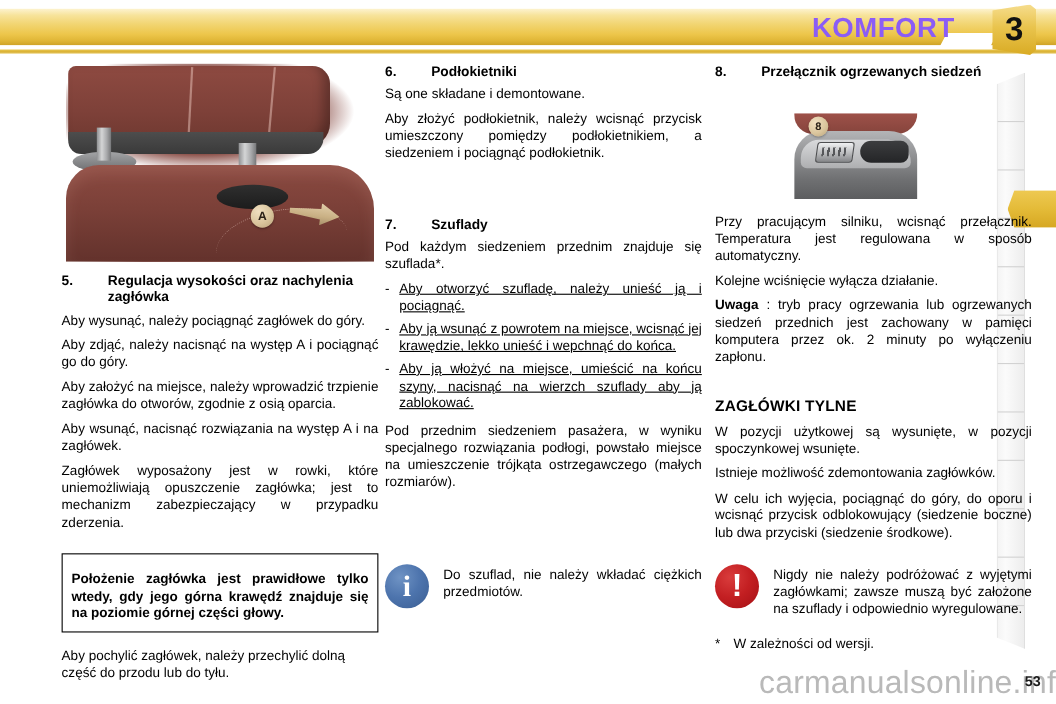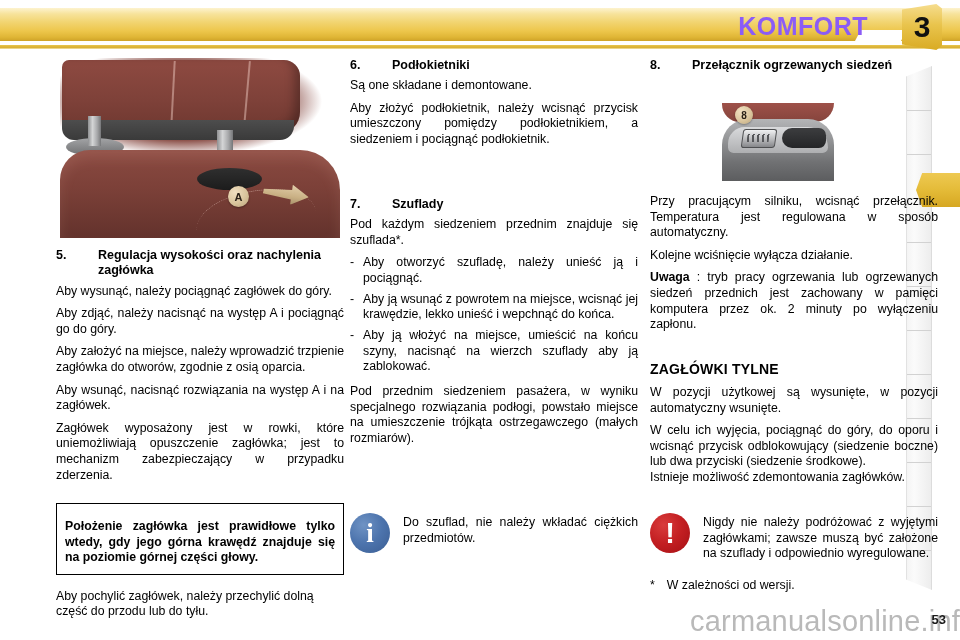--- a/index.html
+++ b/index.html
@@ -146,20 +146,21 @@
     padding: 0;
     list-style: none;
   }
   ul.dashlist li {
     font-size: 12.3px;
     line-height: 1.27;
     margin: 0 0 5px 0;
     padding-left: 13px;
     position: relative;
     text-align: justify;
+    text-decoration: underline;
   }
   ul.dashlist li::before {
     content: "-";
     position: absolute;
     left: 0; top: 0;
   }
 
   
   .box-warn {
     border: 1.6px solid #000;
@@ -496,23 +497,23 @@
 </div>
 
 <div class="col col-right" style="top:194px;">
   <p class="para">Przy pracującym silniku, wcisnąć przełącznik. Temperatura jest regulowana w sposób automatyczny.</p>
   <p class="para nojust">Kolejne wciśnięcie wyłącza działanie.</p>
   <p class="para"><b class="inline">Uwaga</b><span> : </span><span>tryb pracy ogrzewania lub ogrzewanych siedzeń przednich jest zachowany w pamięci komputera przez ok. 2 minuty po wyłączeniu zapłonu.</span></p>
 </div>
 
 <div class="col col-right" style="top:361px;">
   <div class="sub-head">ZAGŁÓWKI TYLNE</div>
-  <p class="para">W pozycji użytkowej są wysunięte, w pozycji automatyczny wsunięte.</p>
+  <p class="para">W pozycji użytkowej są wysunięte, w pozycji spoczynkowej wsunięte.</p>
+  <p class="para">Istnieje możliwość zdemontowania zagłówków.</p>
   <p class="para last">W celu ich wyjęcia, pociągnąć do góry, do oporu i wcisnąć przycisk odblokowujący (siedzenie boczne) lub dwa przyciski (siedzenie środkowe).</p>
-  <p class="para">Istnieje możliwość zdemontowania zagłówków.</p>
 </div>
 
 <div class="col col-right" style="top:513px;">
   <div class="callout">
     <div class="icon-warn">!</div>
     <div class="ctext">Nigdy nie należy podróżować z wyjętymi zagłówkami; zawsze muszą być założone na szuflady i odpowiednio wyregulowane.</div>
   </div>
   <div class="footnote" style="margin-top:16px;">
     <span>*</span>
     <span>W zależności od wersji.</span>

